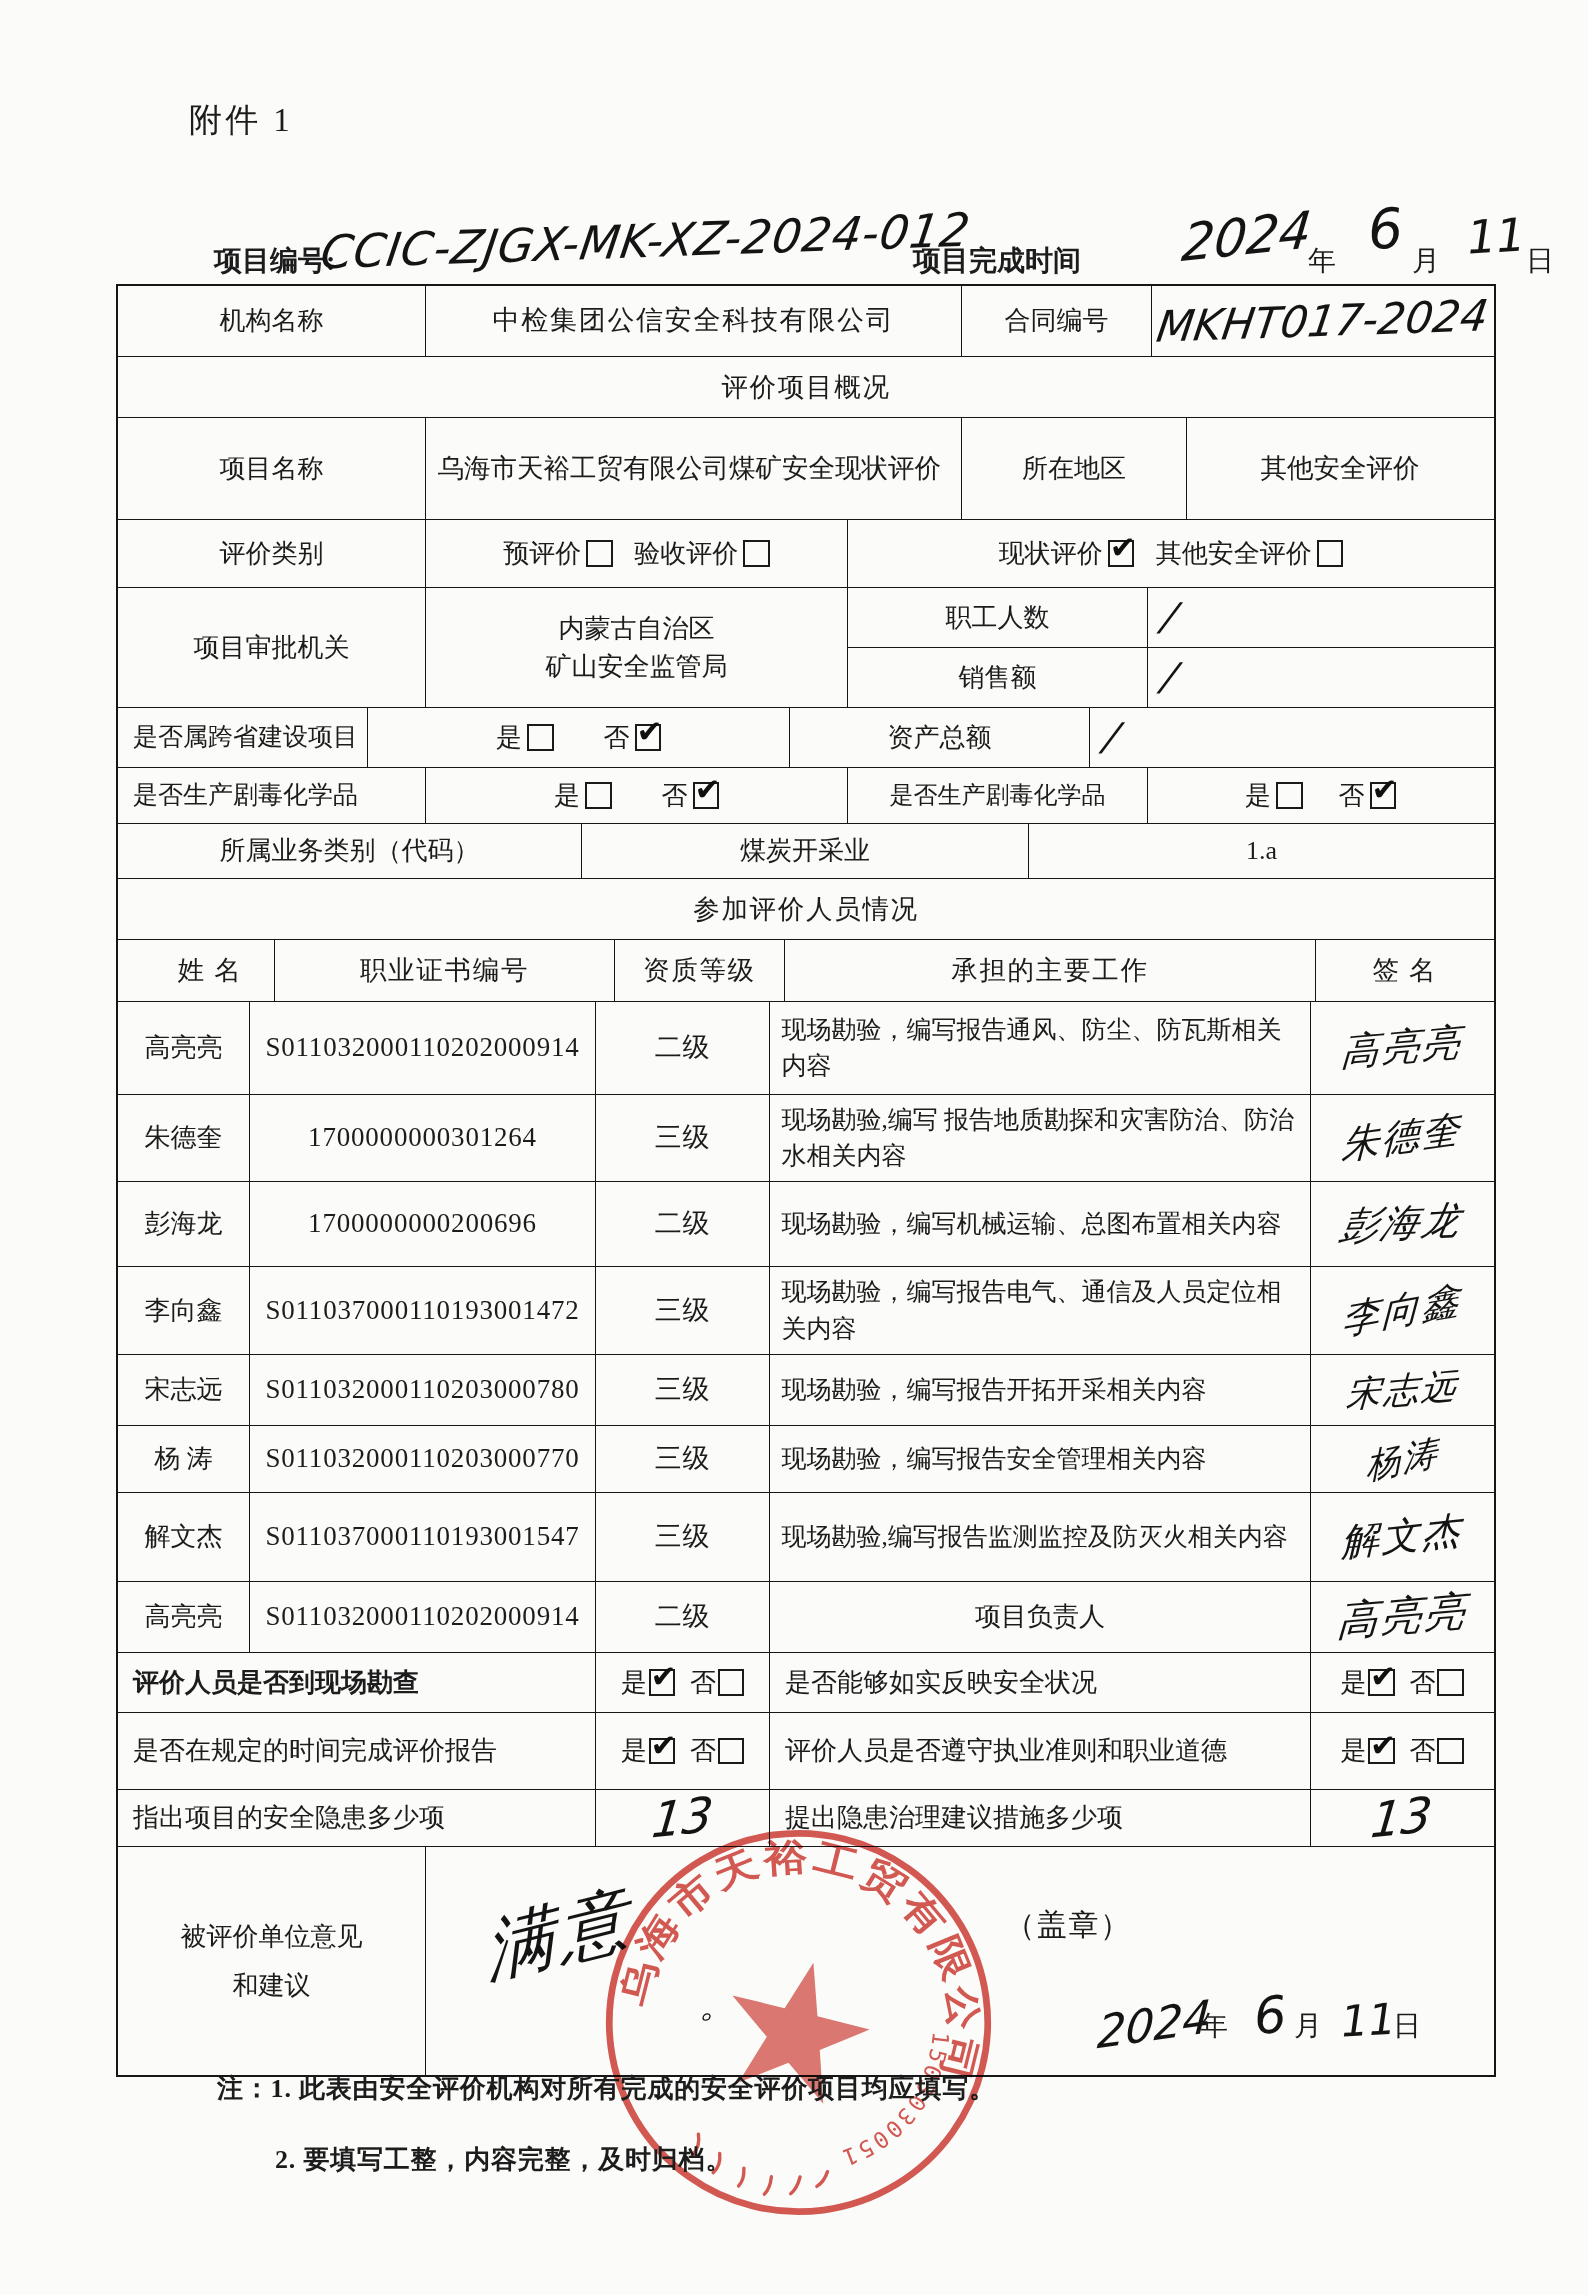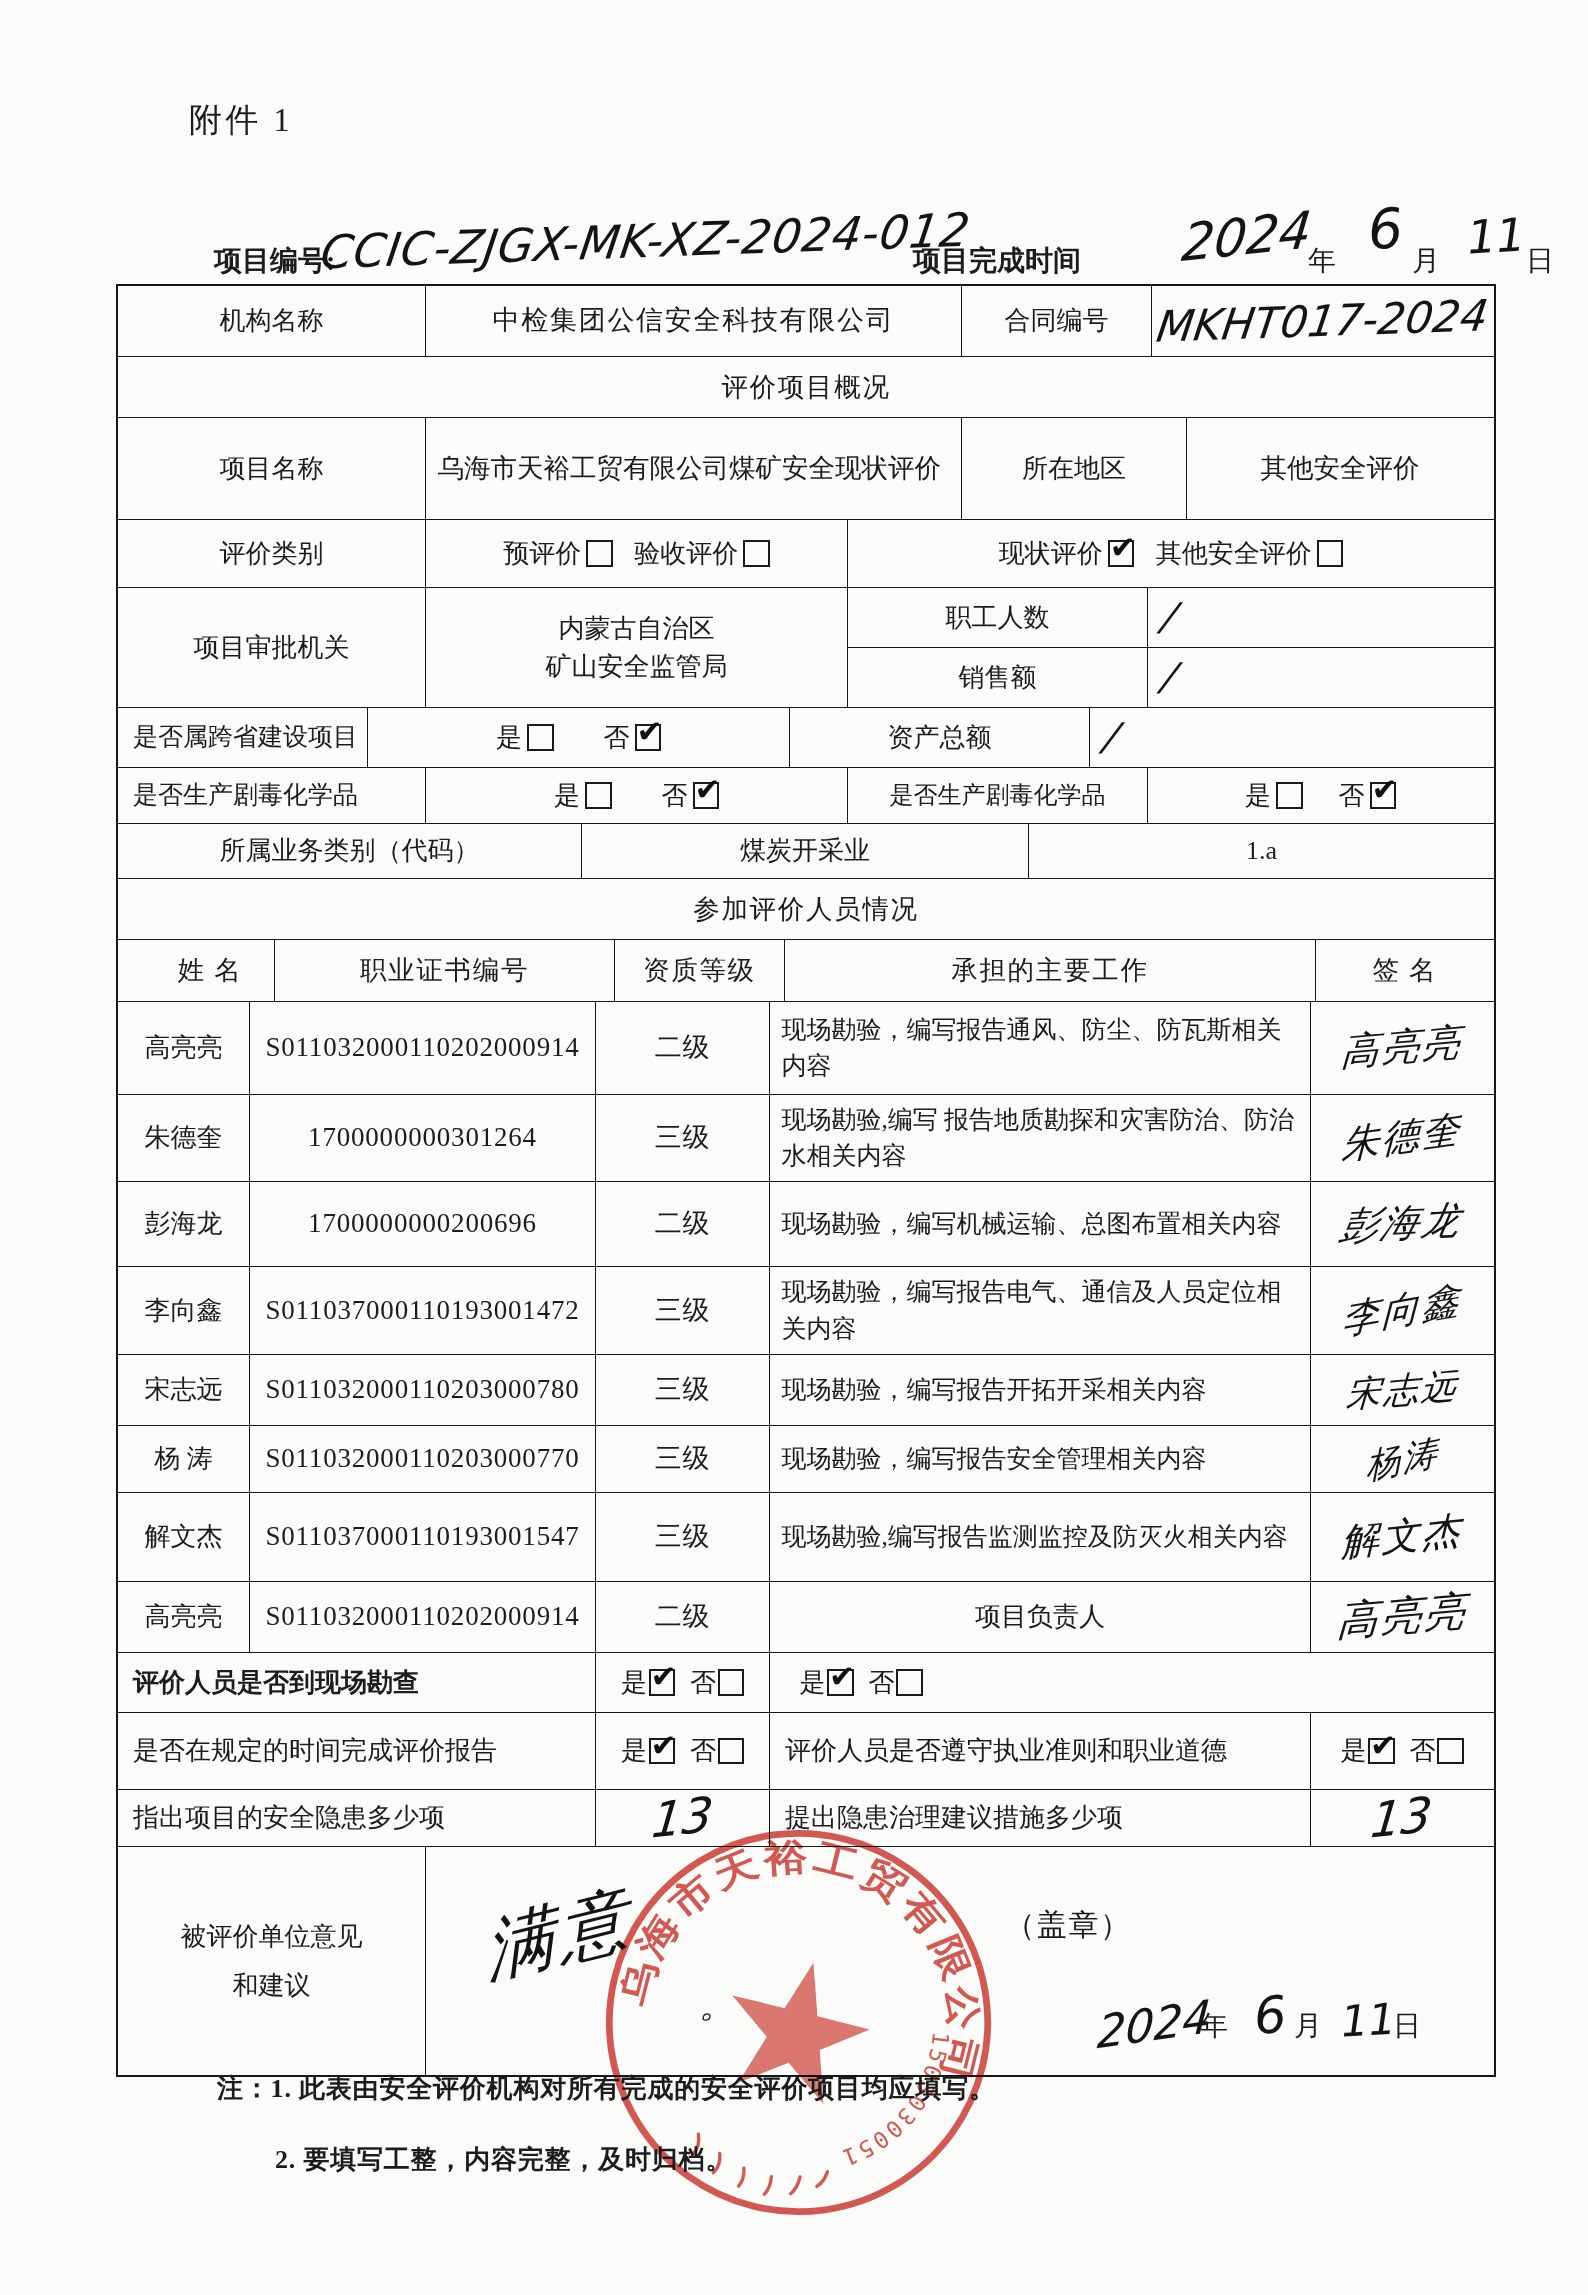--- a/index.html
+++ b/index.html
@@ -293,20 +293,21 @@
               </span>
             </span>
           <span class="ynitem">
               <span>否</span>
               <span class="cb" style="margin-left:1.7px;">
                 <span class="mk"></span>
               </span>
             </span>
         </span>
       </div>
+      <div class="c lft" style="width:541px;">是否能够如实反映安全状况</div>
       <div class="c" style="width:182px;">
         <span class="yn" style="gap:15px;">
           <span class="ynitem">
               <span>是</span>
               <span class="cb" style="margin-left:1.7px;">
                 <span class="mk">✔</span>
               </span>
             </span>
           <span class="ynitem">
               <span>否</span>

